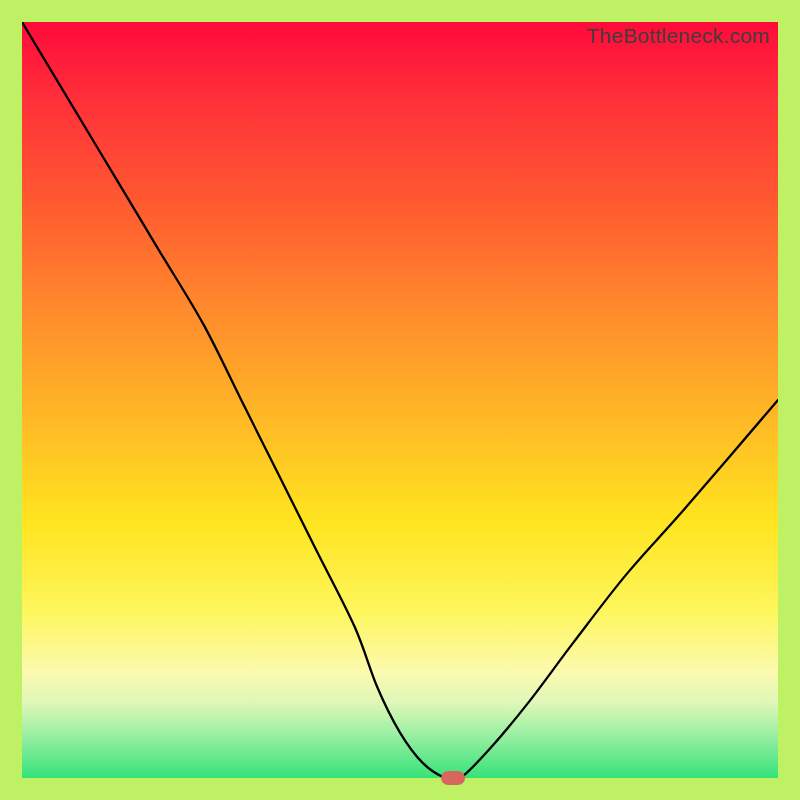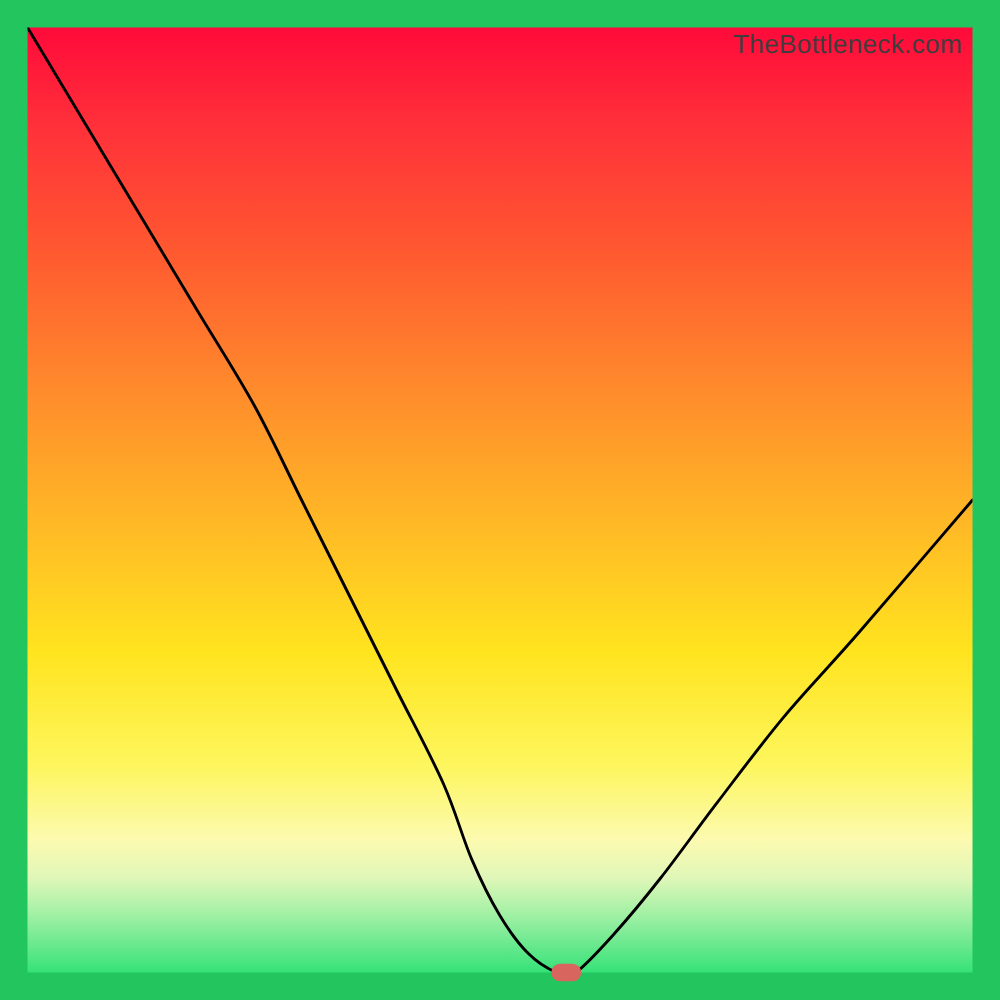--- a/index.html
+++ b/index.html
@@ -7,21 +7,21 @@
     padding: 0;
     width: 800px;
     height: 800px;
     background: #000;
     font-family: Arial, Helvetica, sans-serif;
   }
   .frame {
     position: relative;
     width: 800px;
     height: 800px;
-    background: #22c55e;
+    background: #bef264;
   }
   .plot {
     position: absolute;
     left: 22px;
     top: 22px;
     width: 756px;
     height: 756px;
     
     background: linear-gradient(
       to bottom,

